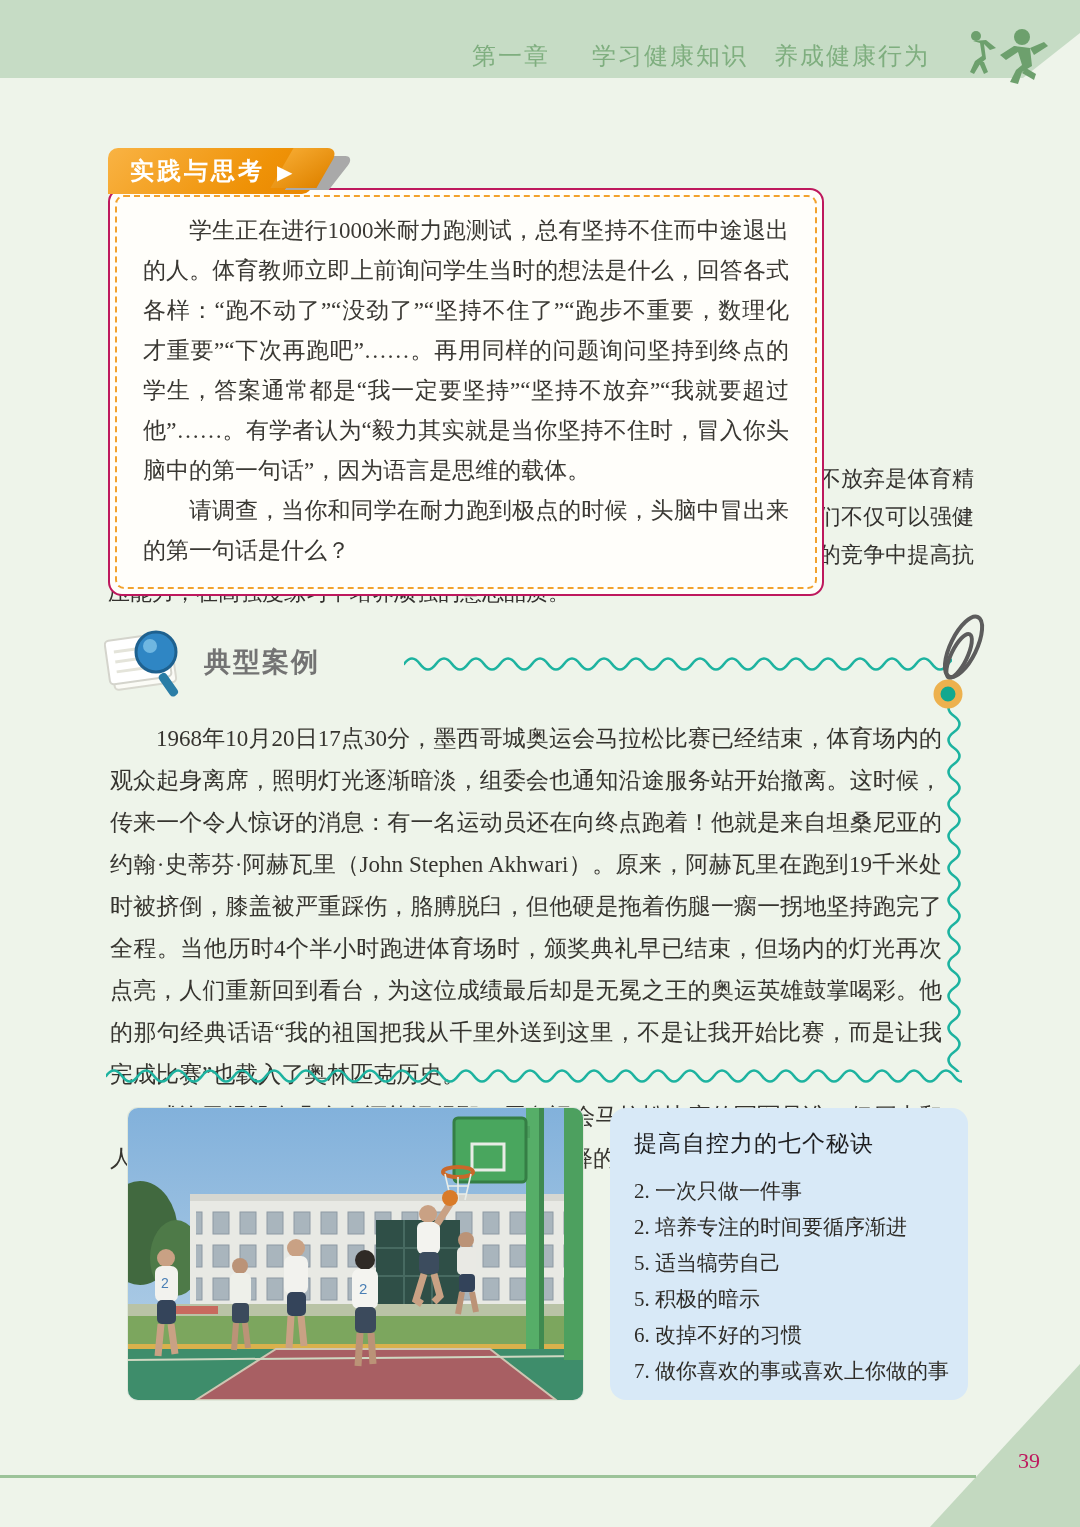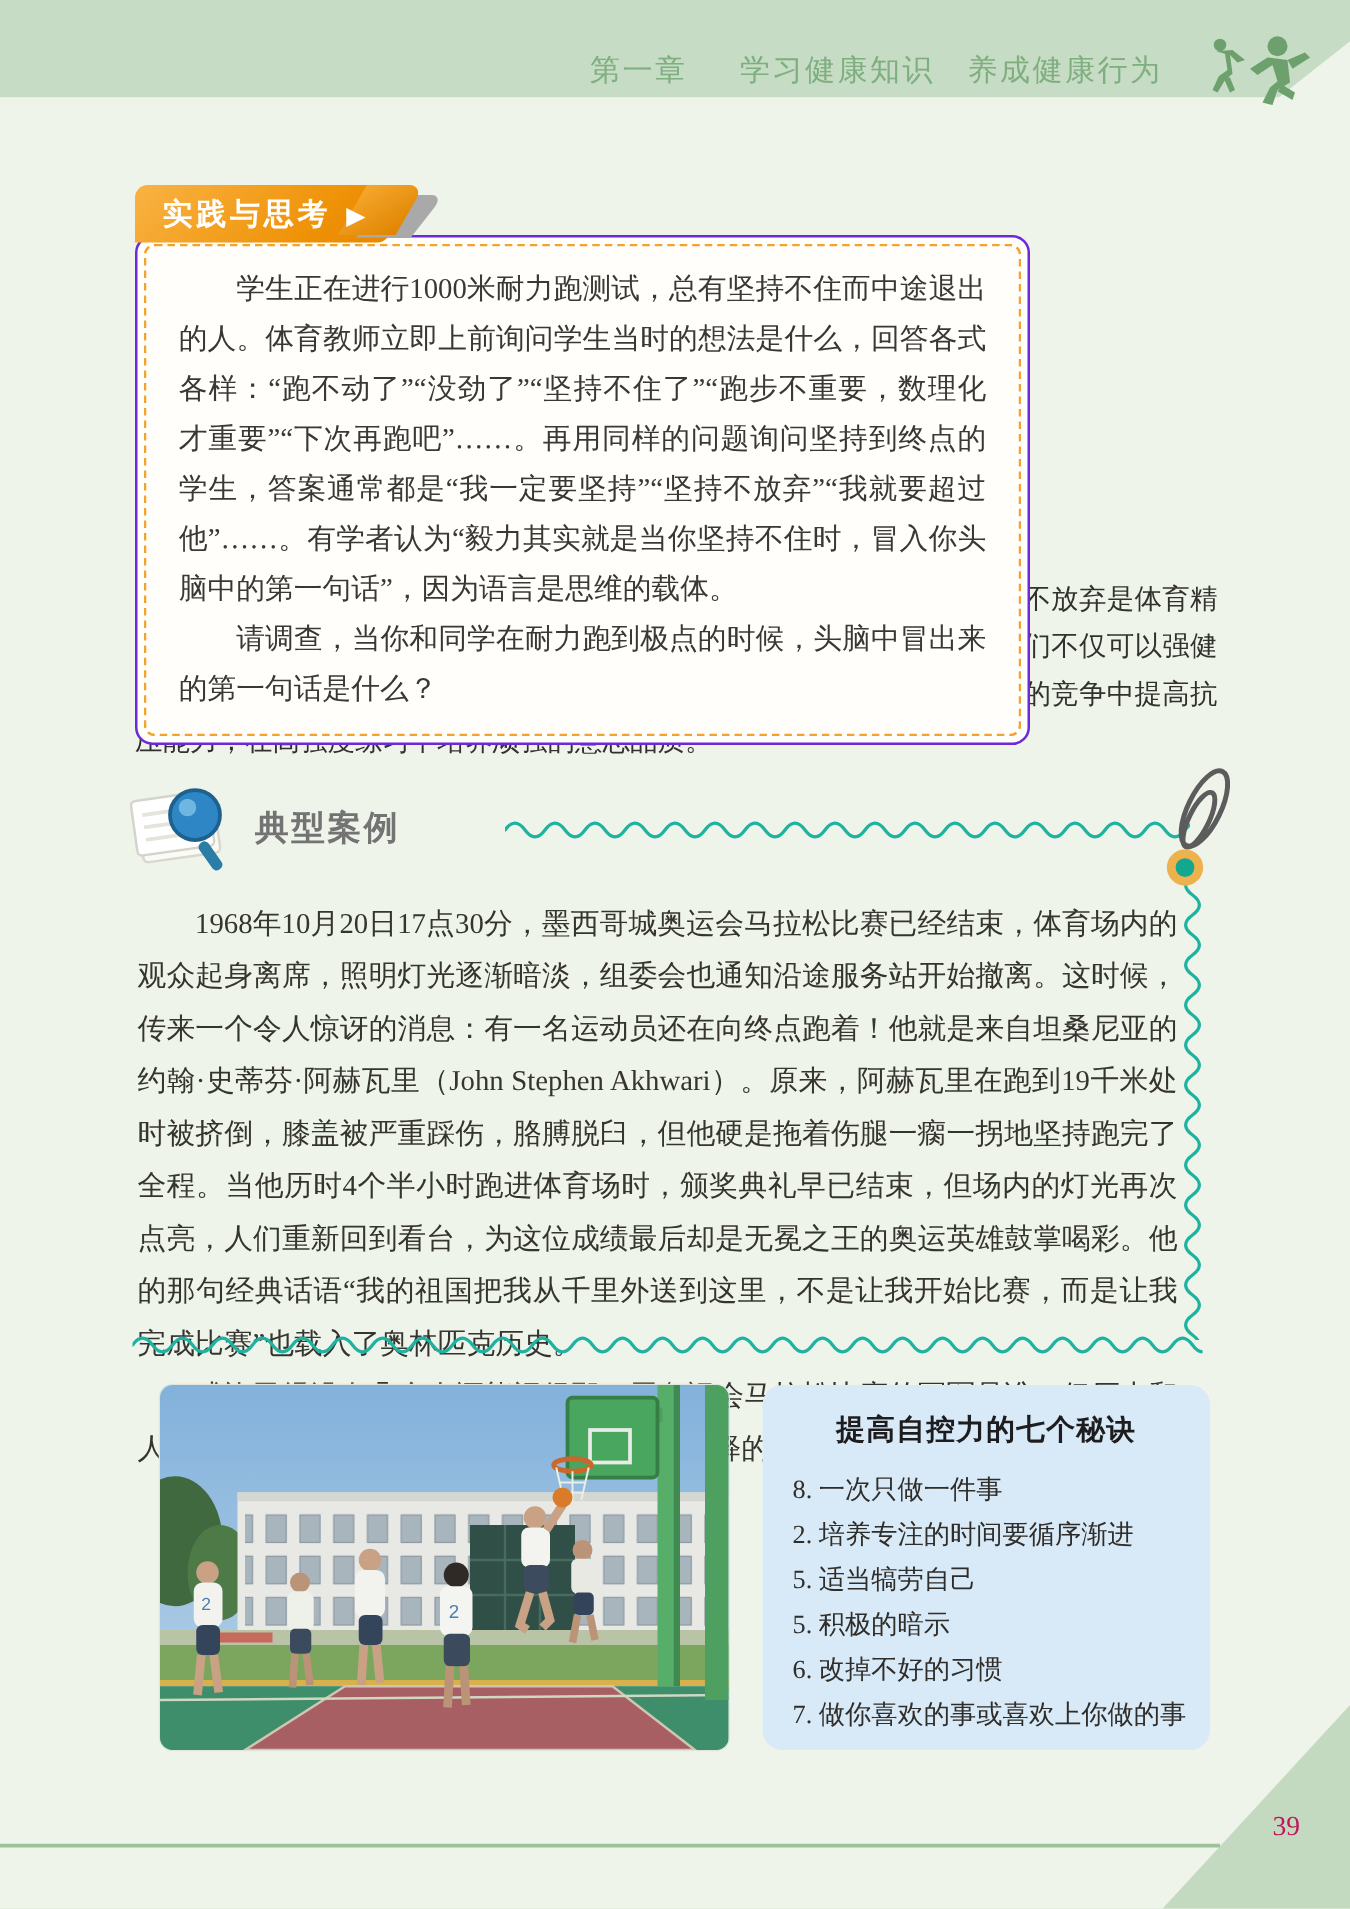--- a/index.html
+++ b/index.html
@@ -38,21 +38,21 @@
   }
   .badge .fold-orange{
     position:absolute;right:-16px;top:0;width:46px;height:40px;
     background:linear-gradient(135deg,#f5a82e,#e08400);transform:skewX(-30deg);
     border-radius:0 12px 0 0;z-index:-1;
   }
   .badge .arrow{font-size:20px;margin-left:12px;letter-spacing:0;}
   .practice-box{
     position:relative;margin-top:-6px;z-index:2;
     background:#fffefa;
-    border:2px solid #6d28d9;border-radius:14px;
+    border:2px solid #be185d;border-radius:14px;
     padding:5px;
   }
   .practice-box-inner{
     border:2px dashed #f2a22d;border-radius:9px;
     padding:14px 26px 16px 26px;
   }
   .practice-box-inner p{
     margin:0;text-indent:2em;text-align:justify;
     font-size:23px;line-height:40px;color:#3a3833;
   }
@@ -83,23 +83,23 @@
   .photo{
     position:absolute;left:128px;top:1108px;width:455px;height:292px;
     border-radius:10px;overflow:hidden;box-shadow:0 0 0 1px #dfe7da;
   }
   .tips{
     position:absolute;left:610px;top:1108px;width:358px;height:292px;
     background:#d8e9f7;border-radius:16px;box-sizing:border-box;
     padding:20px 24px 0 24px;
   }
   .tips-title{
-    margin:0;text-align:center;
-    font-family:"Liberation Sans","DejaVu Sans",sans-serif;
-    font-size:23px;font-weight:bold;color:#1d1d1f;letter-spacing:1px;
+    margin:0;
+    font-family:"Liberation Sans","DejaVu Sans",sans-serif;
+    font-size:23px;font-weight:normal;color:#1d1d1f;letter-spacing:1px;
   }
   .tips-list{list-style:none;margin:14px 0 0 0;padding:0;}
   .tips-list li{
     font-size:21px;line-height:36px;color:#2f2d29;white-space:nowrap;
   }
   
   .footer-line{
     position:absolute;left:0;top:1475px;width:976px;height:3px;background:#9cc399;
   }
   .footer-triangle{
@@ -271,21 +271,21 @@
       <rect x="29" y="192" width="19" height="24" rx="5" fill="#34445a"></rect>
       <path d="M33 216 L30 248 M43 216 L47 246" stroke="#c9a184" stroke-width="7" fill="none"></path>
       <text x="33" y="180" font-family="Liberation Sans, sans-serif" font-size="14" fill="#4a7fb5">2</text>
     </g>
   </svg>
 </div>
 
 <div class="tips">
   <p class="tips-title">提高自控力的七个秘诀</p>
   <ul class="tips-list">
-    <li>8. 一次只做一件事</li>
+    <li>2. 一次只做一件事</li>
     <li>2. 培养专注的时间要循序渐进</li>
     <li>5. 适当犒劳自己</li>
     <li>5. 积极的暗示</li>
     <li>6. 改掉不好的习惯</li>
     <li>7. 做你喜欢的事或喜欢上你做的事</li>
   </ul>
 </div>
 
 <div class="footer-line"></div>
 <div class="page-number">39</div>

